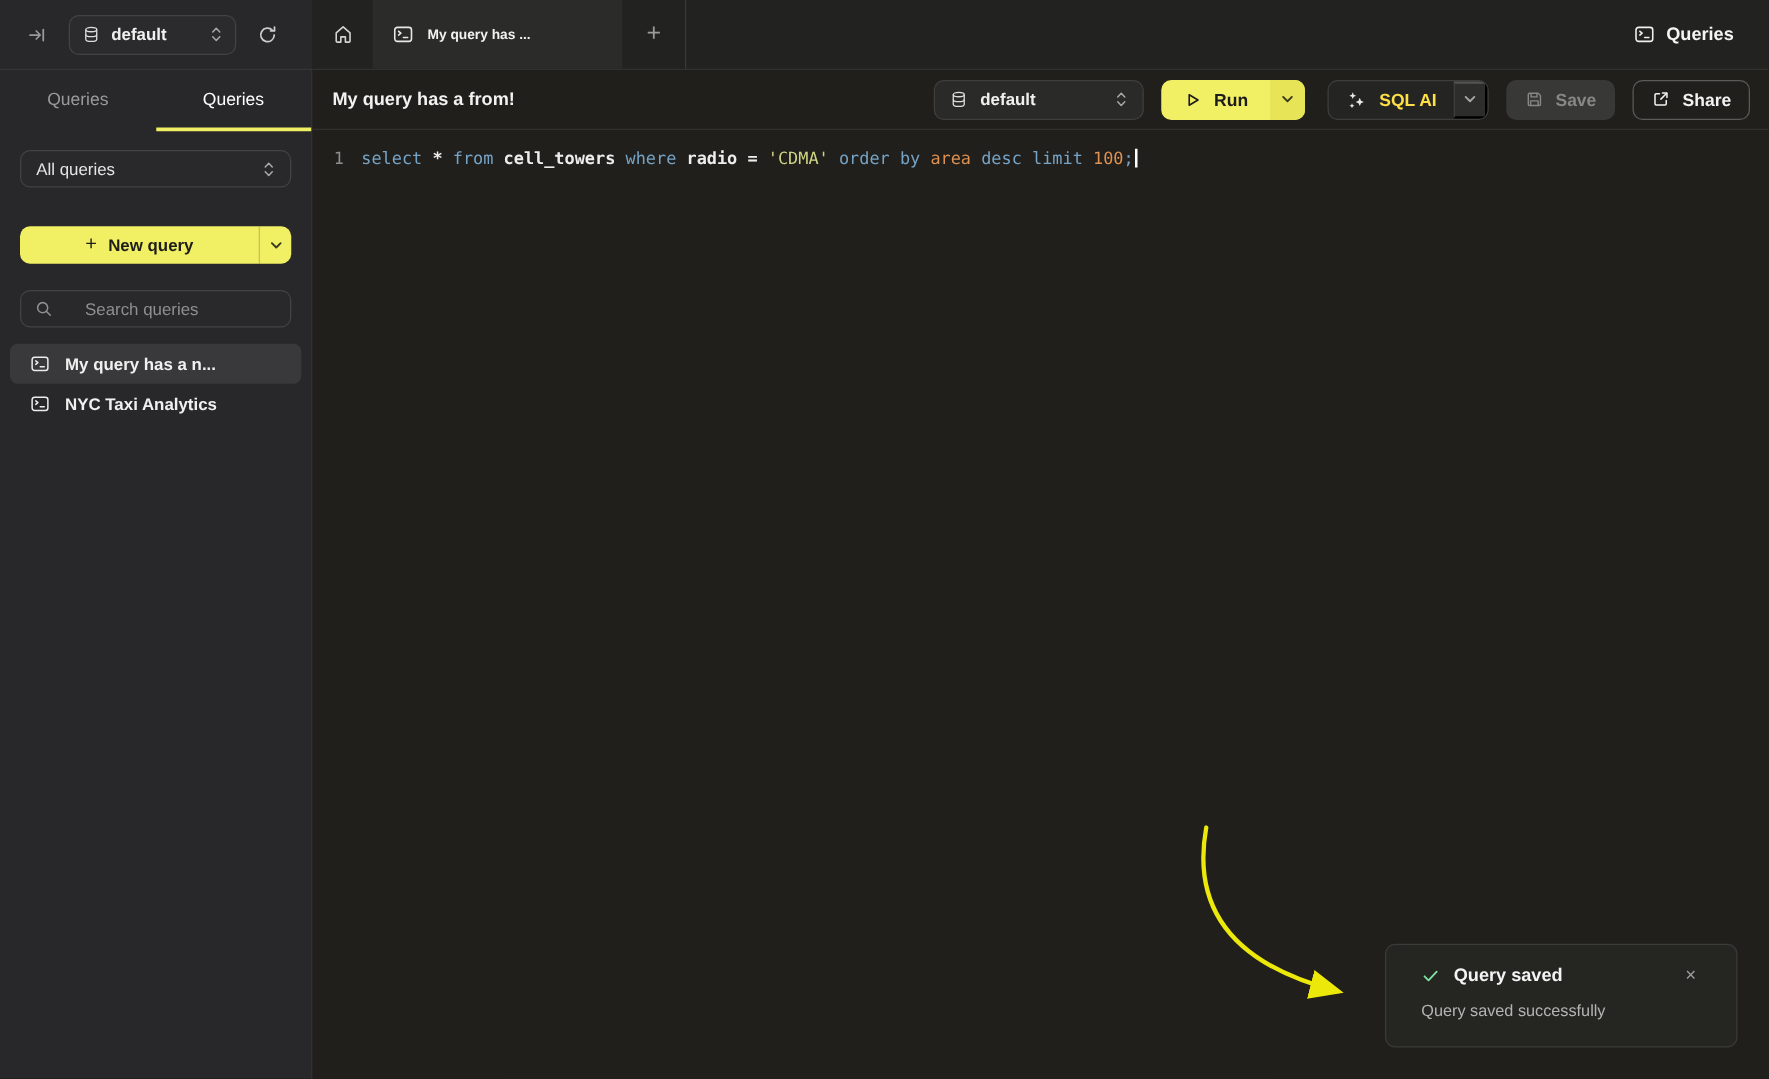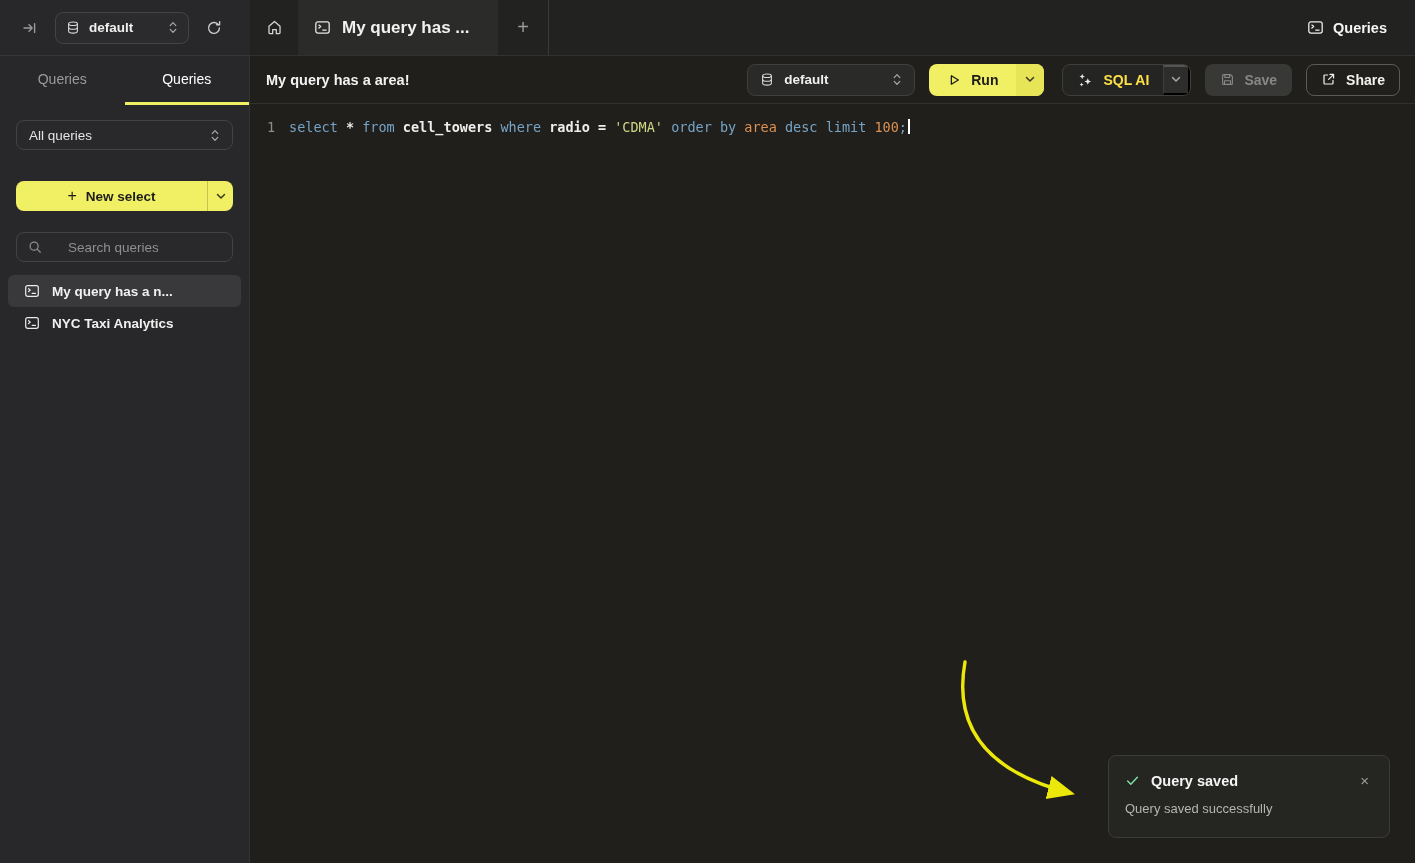--- a/index.html
+++ b/index.html
@@ -22,21 +22,21 @@
     height:32px; flex:1; max-width:134px; display:flex; align-items:center; gap:9px;
     background:#2b2b2d; border:1px solid #434345; border-radius:8px; padding:0 10px; cursor:pointer;
   }
   .db-select .val { font-size:13.5px; font-weight:600; color:#f0f0f0; flex:1; text-align:left; }
   .topbar-right { flex:1; background:#222220; border-bottom:1px solid #31312f; display:flex; align-items:stretch; }
   .home-btn { width:48px; display:flex; align-items:center; justify-content:center; background:none; border:none; cursor:pointer; }
   .tab {
     width:200px; background:#2b2b29; display:flex; align-items:center; gap:11px;
     padding:0 16px; cursor:pointer; border:none;
   }
-  .tab .tab-label { font-size:17px; font-weight:600; color:#f2f2f2; white-space:nowrap; }
+  .tab .tab-label { font-size:11px; font-weight:600; color:#f2f2f2; white-space:nowrap; }
   .newtab-btn {
     width:51px; display:flex; align-items:center; justify-content:center;
     border:none; border-right:1px solid #3a3a38; background:none; color:#9a9a9a;
     font-size:20px; font-weight:300; cursor:pointer;
   }
   .topbar-spacer { flex:1; }
   .queries-chip { display:flex; align-items:center; gap:9px; padding-right:28px; background:none; border:none; cursor:pointer; }
   .queries-chip span { font-size:14.5px; font-weight:600; color:#f5f5f5; }
 
   
@@ -114,21 +114,21 @@
   .tok-identifier { color:#ededed; font-weight:bold; }
   .tok-string { color:#ced684; }
   .tok-field { color:#de9150; }
   .tok-number { color:#de9150; }
   .tok-punct { color:#76a4c6; }
   .caret-bar { display:inline-block; width:2px; height:15px; background:#ffffff; vertical-align:text-bottom; margin-left:1px; }
 
   
   .toast {
     position:absolute; right:25px; bottom:25px; width:282px; height:83px;
-    background:#252522; border:1px solid #3b3b39; border-radius:8px; padding:15px 16px 0;
+    background:#252522; border:1px solid #3b3b39; border-radius:8px; padding:15px 28px 0;
   }
   .toast-head { display:flex; align-items:center; gap:11px; }
   .toast-title { font-size:14.5px; font-weight:700; color:#f4f4f4; flex:1; }
   .toast-close { background:none; border:none; color:#9c9c9c; font-size:15px; cursor:pointer; line-height:1; padding:2px 4px; }
   .toast-body { margin-top:11px; font-size:13px; color:#b4b4b2; }
 
   
   .annotation-arrow { position:absolute; left:0; top:0; pointer-events:none; }
 </style>
 </head>
@@ -216,21 +216,21 @@
       <span class="val">All queries</span>
       <span>
         <svg width="10" height="15" viewBox="0 0 10 16">
             <path d="M2 6l3-3.2L8 6M2 10l3 3.2L8 10" stroke="#a8a8a8" stroke-width="1.3" fill="none" stroke-linecap="round" stroke-linejoin="round"></path>
           </svg>
       </span>
     </div>
     <div class="new-query">
       <button class="nq-main" style="background:none;border:none;cursor:pointer;font-family:inherit;">
         <span class="nq-plus">+</span>
-        <span class="nq-label">New select</span>
+        <span class="nq-label">New query</span>
       </button>
       <button class="nq-caret" style="background:none;border:none;border-left:1px solid rgba(0,0,0,0.18);cursor:pointer;">
         <span>
           <svg width="10" height="7" viewBox="0 0 10 7">
               <path d="M1.5 1.5L5 5l3.5-3.5" stroke="#3a3a20" stroke-width="1.5" fill="none" stroke-linecap="round" stroke-linejoin="round"></path>
             </svg>
         </span>
       </button>
     </div>
     <div class="side-search">
@@ -265,21 +265,21 @@
               </g>
             </svg>
     </span>
     <span class="q-label">NYC Taxi Analytics</span>
   </li>
       </ul>
   </aside>
 
   <section class="content">
     <div class="toolbar">
-      <span class="doc-title">My query has a area!</span>
+      <span class="doc-title">My query has a from!</span>
       <div class="toolbar-spacer"></div>
 
       <div class="tb-select">
         <span>
           <svg width="14" height="15" viewBox="0 0 16 16">
               <g stroke="#dddddd" fill="none" stroke-width="1.2">
                 <ellipse cx="8" cy="3.6" rx="5" ry="2"></ellipse>
                 <path d="M3 3.6v4.4c0 1.1 2.2 2 5 2s5-.9 5-2V3.6"></path>
                 <path d="M3 8v4.4c0 1.1 2.2 2 5 2s5-.9 5-2V8"></path>
               </g>

